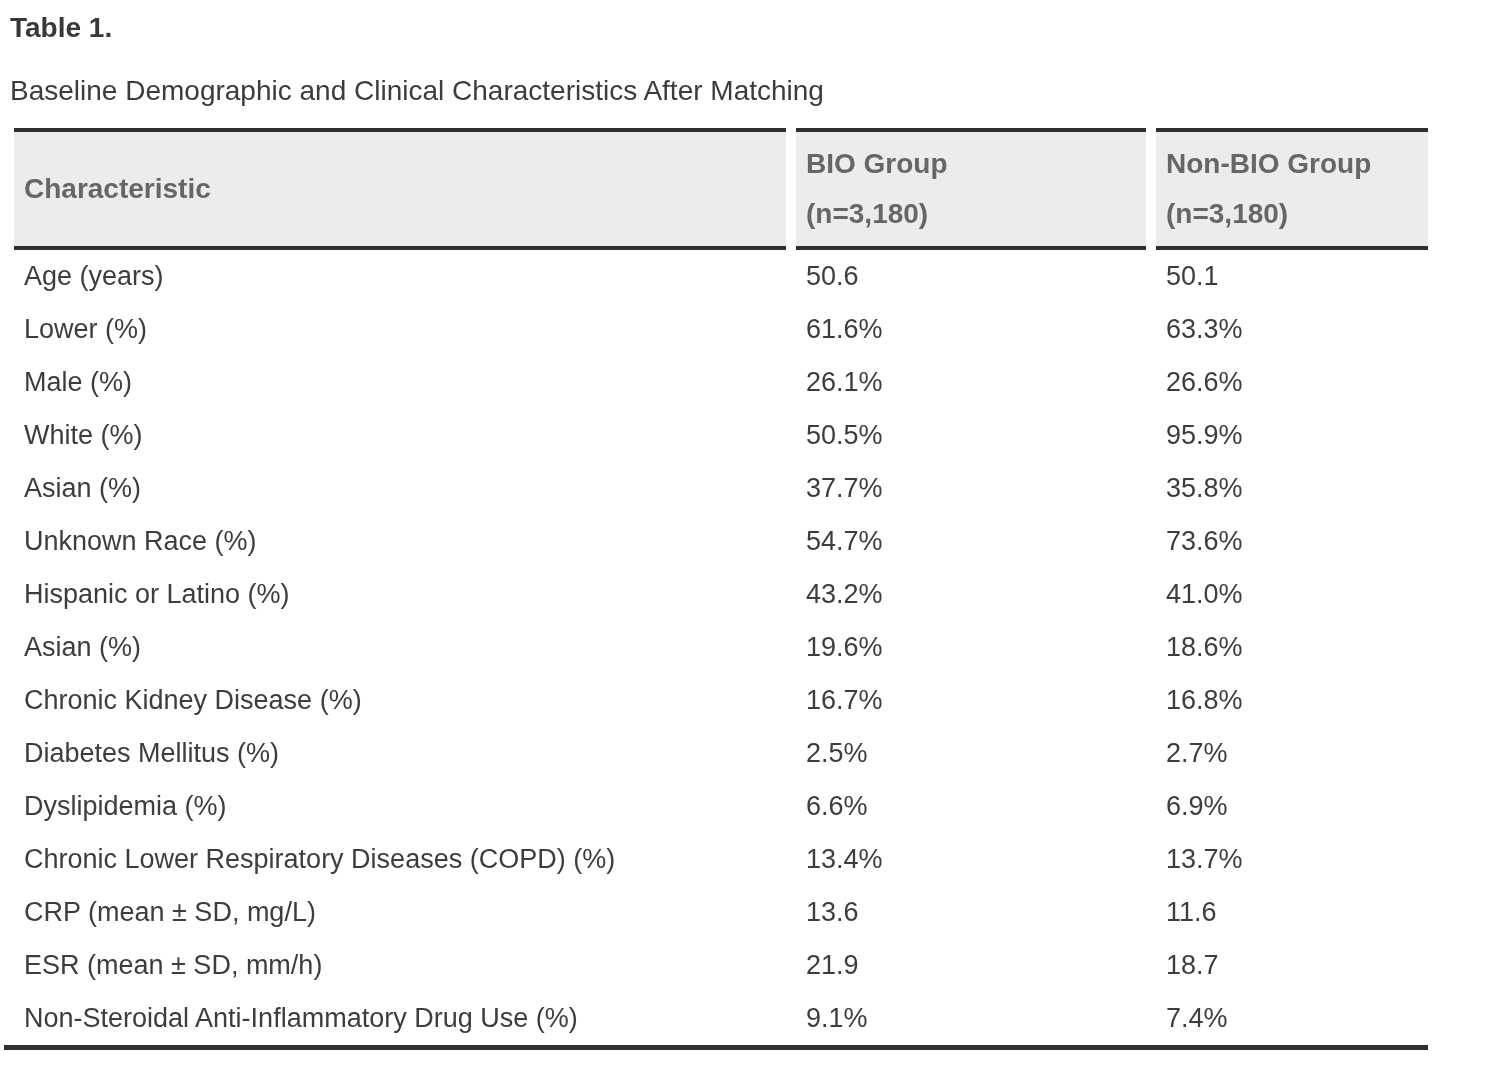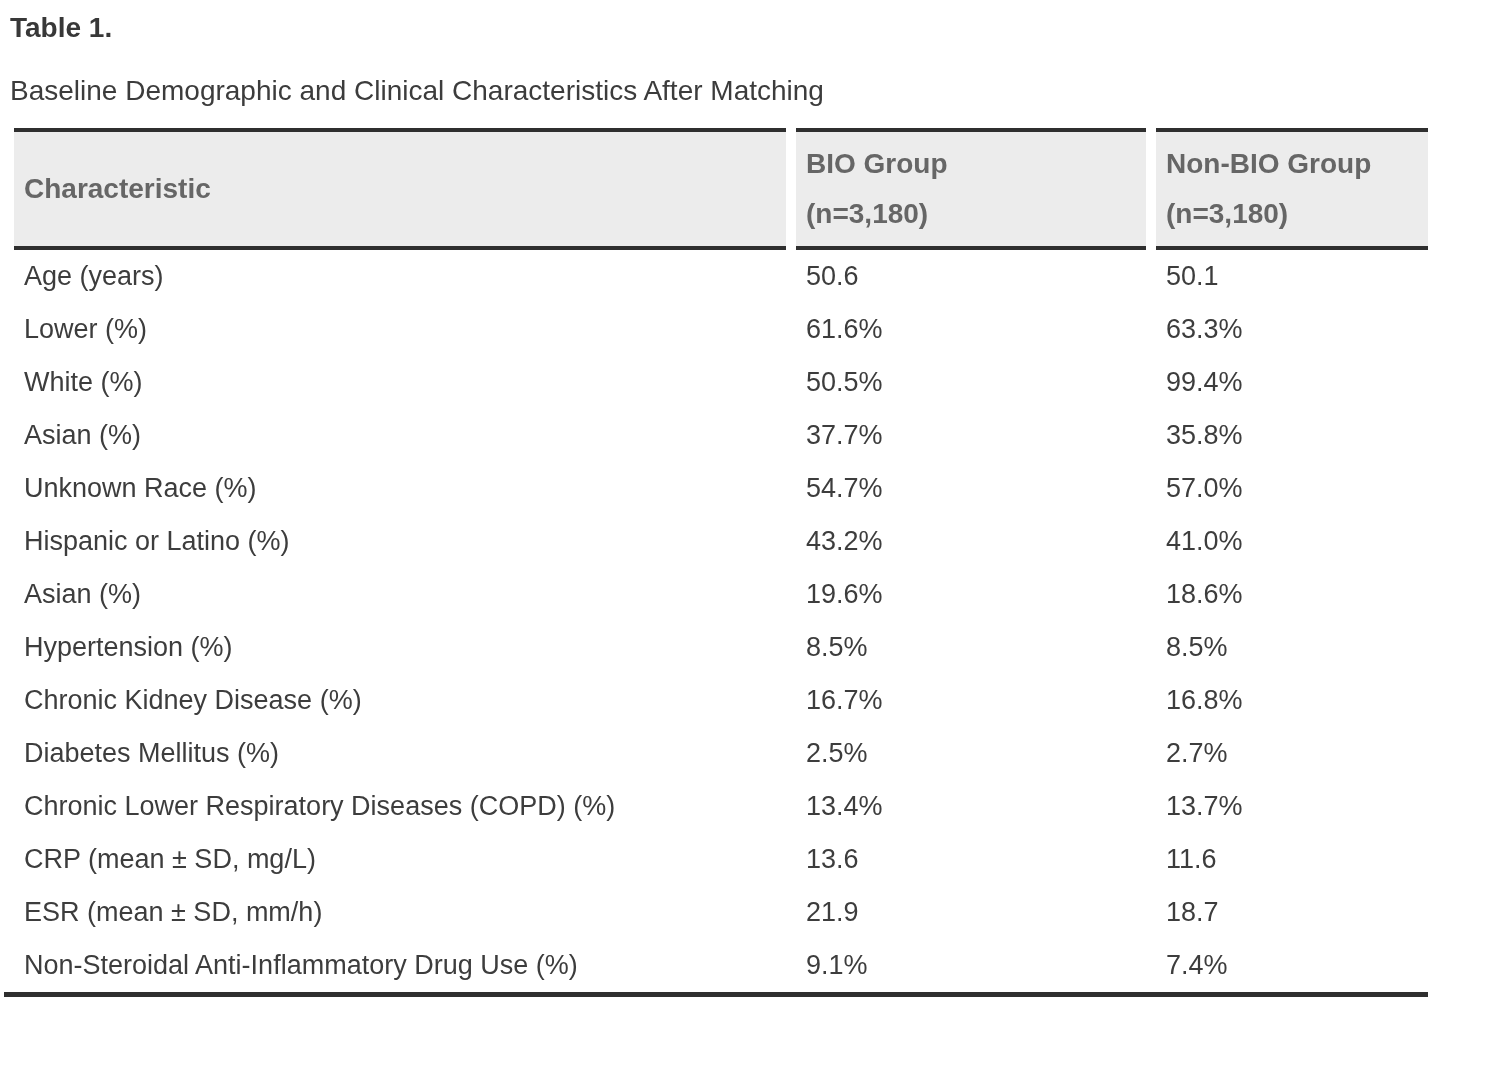--- a/index.html
+++ b/index.html
@@ -103,58 +103,63 @@
           <td>Age (years)</td>
           <td>50.6</td>
           <td>50.1</td>
         </tr>
         <tr>
           <td>Lower (%)</td>
           <td>61.6%</td>
           <td>63.3%</td>
         </tr>
         <tr>
+          <td>Male (%)</td>
+          <td>26.1%</td>
+          <td>26.6%</td>
+        </tr>
+        <tr>
           <td>White (%)</td>
           <td>50.5%</td>
-          <td>99.4%</td>
+          <td>95.9%</td>
         </tr>
         <tr>
           <td>Asian (%)</td>
           <td>37.7%</td>
           <td>35.8%</td>
         </tr>
         <tr>
           <td>Unknown Race (%)</td>
           <td>54.7%</td>
-          <td>57.0%</td>
+          <td>73.6%</td>
         </tr>
         <tr>
           <td>Hispanic or Latino (%)</td>
           <td>43.2%</td>
           <td>41.0%</td>
         </tr>
         <tr>
           <td>Asian (%)</td>
           <td>19.6%</td>
           <td>18.6%</td>
         </tr>
         <tr>
-          <td>Hypertension (%)</td>
-          <td>8.5%</td>
-          <td>8.5%</td>
-        </tr>
-        <tr>
           <td>Chronic Kidney Disease (%)</td>
           <td>16.7%</td>
           <td>16.8%</td>
         </tr>
         <tr>
           <td>Diabetes Mellitus (%)</td>
           <td>2.5%</td>
           <td>2.7%</td>
+        </tr>
+        <tr>
+          <td>Dyslipidemia (%)</td>
+          <td>6.6%</td>
+          <td>6.9%</td>
         </tr>
         <tr>
           <td>Chronic Lower Respiratory Diseases (COPD) (%)</td>
           <td>13.4%</td>
           <td>13.7%</td>
         </tr>
         <tr>
           <td>CRP (mean ± SD, mg/L)</td>
           <td>13.6</td>
           <td>11.6</td>

